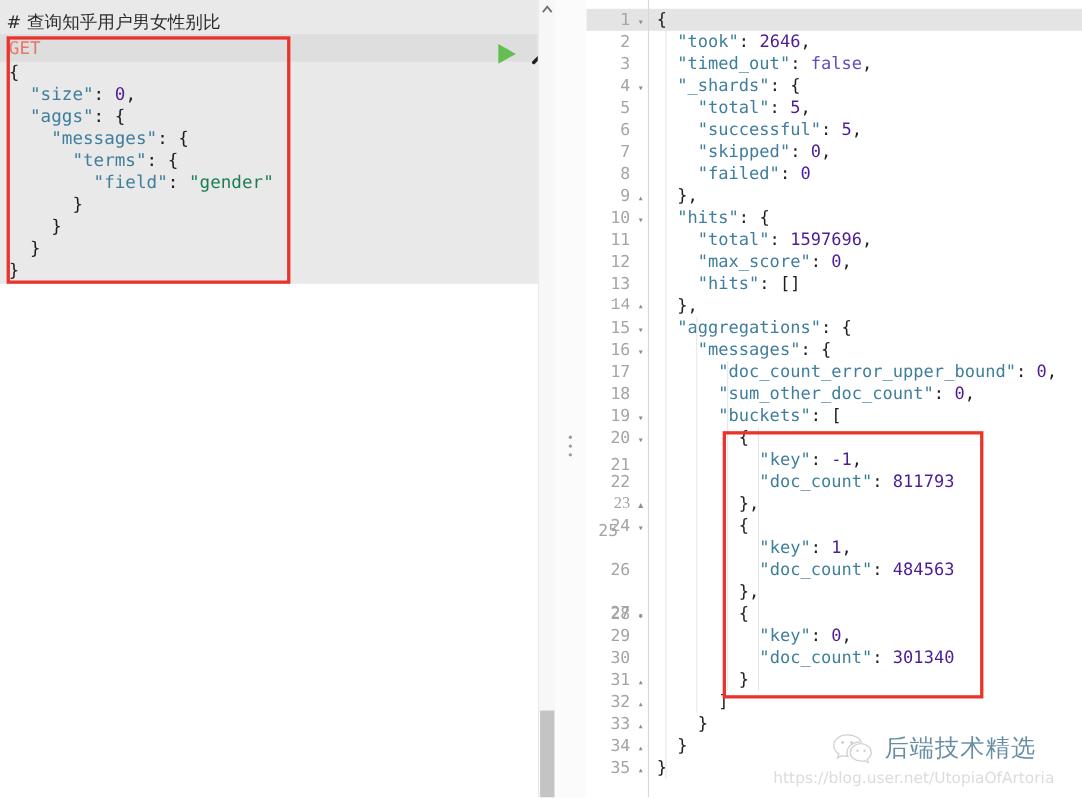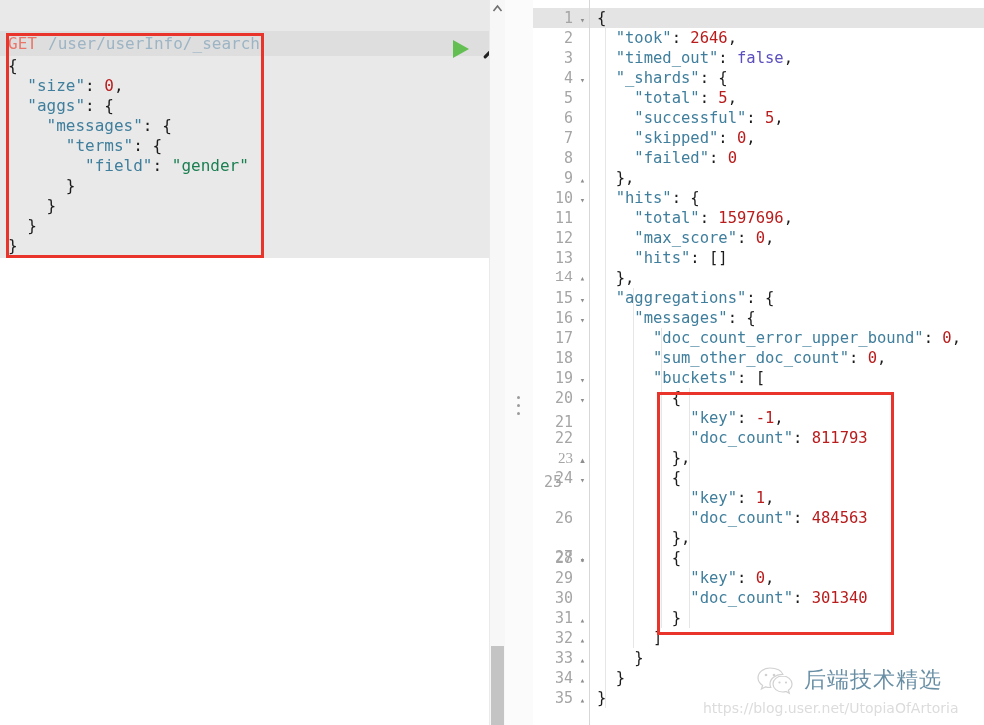--- a/index.html
+++ b/index.html
@@ -68,21 +68,21 @@
   #request-body {
     position: absolute;
     left: 8px; top: 56px;
     font-size: 16px;
     line-height: 20px;
     white-space: pre;
     color: #2a2a2a;
   }
   .tok-punc  { color: #1c1c1c; }
   .tok-key   { color: #3f7e9c; }
-  .tok-num   { color: #b91c1c; }
+  .tok-num   { color: #4c1d95; }
   .tok-str   { color: #1b7f52; }
   .tok-bool  { color: #5b4fbe; }
 
   
   #request-annotation-box {
     position: absolute;
     left: 6px; top: 33px;
     width: 258px;
     height: 225px;
     border: 3px solid #e8342a;
@@ -258,24 +258,24 @@
     white-space: nowrap;
   }
 </style>
 </head>
 <body>
 
 <div id="left-pane">
 
   <div id="request-editor">
 
+    <div id="comment-line"># 查询知乎用户男女性别比</div>
 
     <div id="get-line">
       <span class="verb">GET</span>
-      <span class="path">/user/userInfo/_search</span>
     </div>
 
     <div id="request-body"><span class="tok-punc">{</span>
   <span class="tok-key">"size"</span><span class="tok-punc">:</span> <span class="tok-num">0</span><span class="tok-punc">,</span>
   <span class="tok-key">"aggs"</span><span class="tok-punc">:</span> <span class="tok-punc">{</span>
     <span class="tok-key">"messages"</span><span class="tok-punc">:</span> <span class="tok-punc">{</span>
       <span class="tok-key">"terms"</span><span class="tok-punc">:</span> <span class="tok-punc">{</span>
         <span class="tok-key">"field"</span><span class="tok-punc">:</span> <span class="tok-str">"gender"</span>
       <span class="tok-punc">}</span>
     <span class="tok-punc">}</span>

